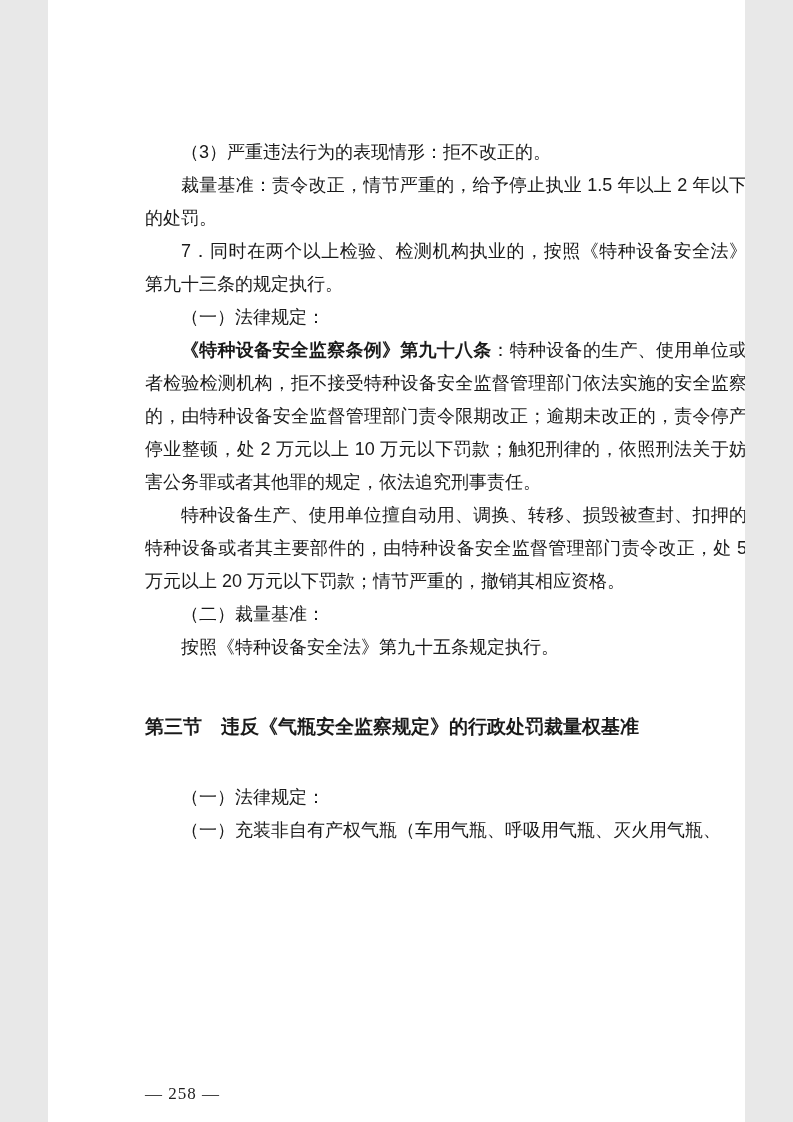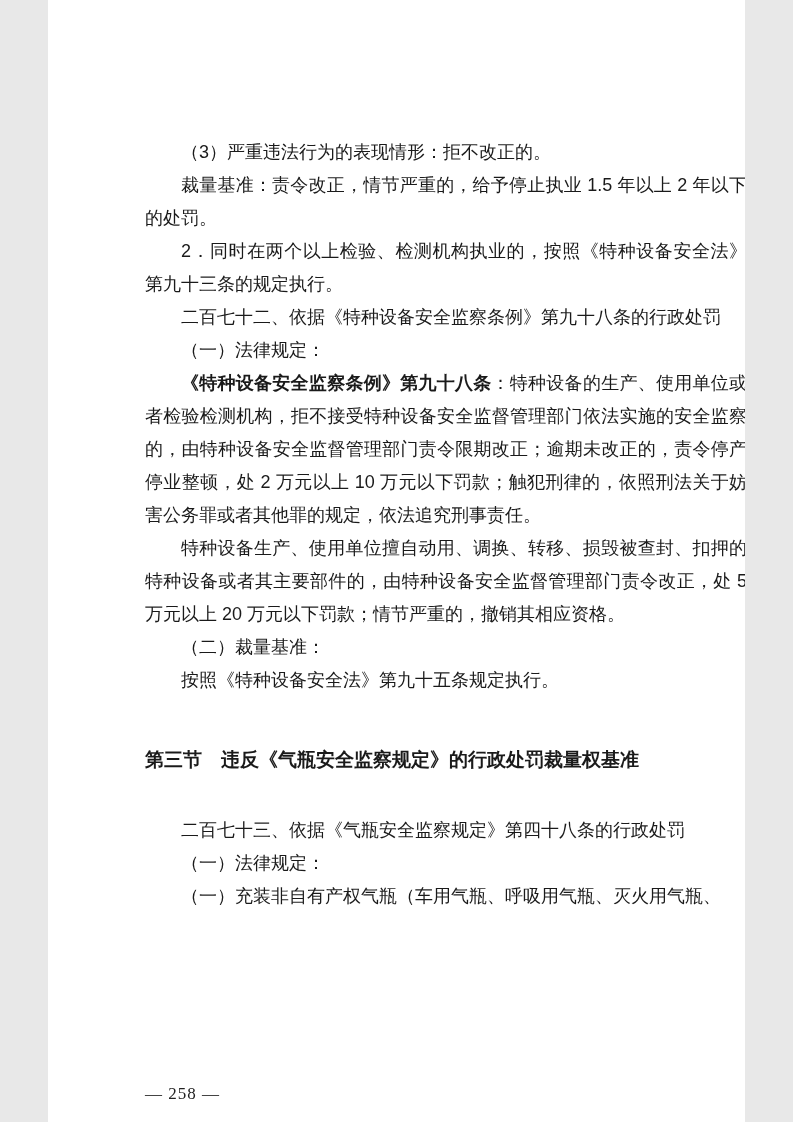--- a/index.html
+++ b/index.html
@@ -49,28 +49,26 @@
     letter-spacing: 1px;
   }
 </style>
 </head>
 <body>
 
 <div class="page">
   <div class="doc-body" id="doc-body">
       <p class="para"><span>（3）严重违法行为的表现情形：拒不改正的。</span></p>
       <p class="para"><span>裁量基准：责令改正，情节严重的，给予停止执业 1.5 年以上 2 年以下的处罚。</span></p>
-      <p class="para"><span>2．同时在两个以上检验、检测机构执业的，按照《特种设备安全法》第九十三条的规定执行。</span></p>
-      <p class="para"><span>二百七十二、依据《特种设备安全监察条例》第九十八条的行政处罚</span></p>
+      <p class="para"><span>7．同时在两个以上检验、检测机构执业的，按照《特种设备安全法》第九十三条的规定执行。</span></p>
       <p class="para"><span>（一）法律规定：</span></p>
       <p class="para"><span class="b">《特种设备安全监察条例》第九十八条</span><span>：特种设备的生产、使用单位或者检验检测机构，拒不接受特种设备安全监督管理部门依法实施的安全监察的，由特种设备安全监督管理部门责令限期改正；逾期未改正的，责令停产停业整顿，处 2 万元以上 10 万元以下罚款；触犯刑律的，依照刑法关于妨害公务罪或者其他罪的规定，依法追究刑事责任。</span></p>
       <p class="para"><span>特种设备生产、使用单位擅自动用、调换、转移、损毁被查封、扣押的特种设备或者其主要部件的，由特种设备安全监督管理部门责令改正，处 5 万元以上 20 万元以下罚款；情节严重的，撤销其相应资格。</span></p>
       <p class="para"><span>（二）裁量基准：</span></p>
       <p class="para"><span>按照《特种设备安全法》第九十五条规定执行。</span></p>
       <p class="heading"><span class="b">第三节　违反《气瓶安全监察规定》的行政处罚裁量权基准</span></p>
-      <p class="para"><span>二百七十三、依据《气瓶安全监察规定》第四十八条的行政处罚</span></p>
       <p class="para"><span>（一）法律规定：</span></p>
       <p class="para"><span>（一）充装非自有产权气瓶（车用气瓶、呼吸用气瓶、灭火用气瓶、</span></p>
     </div>
   <div class="footer">
     <span>— 258 —</span>
   </div>
 </div>
 
 </body></html>

